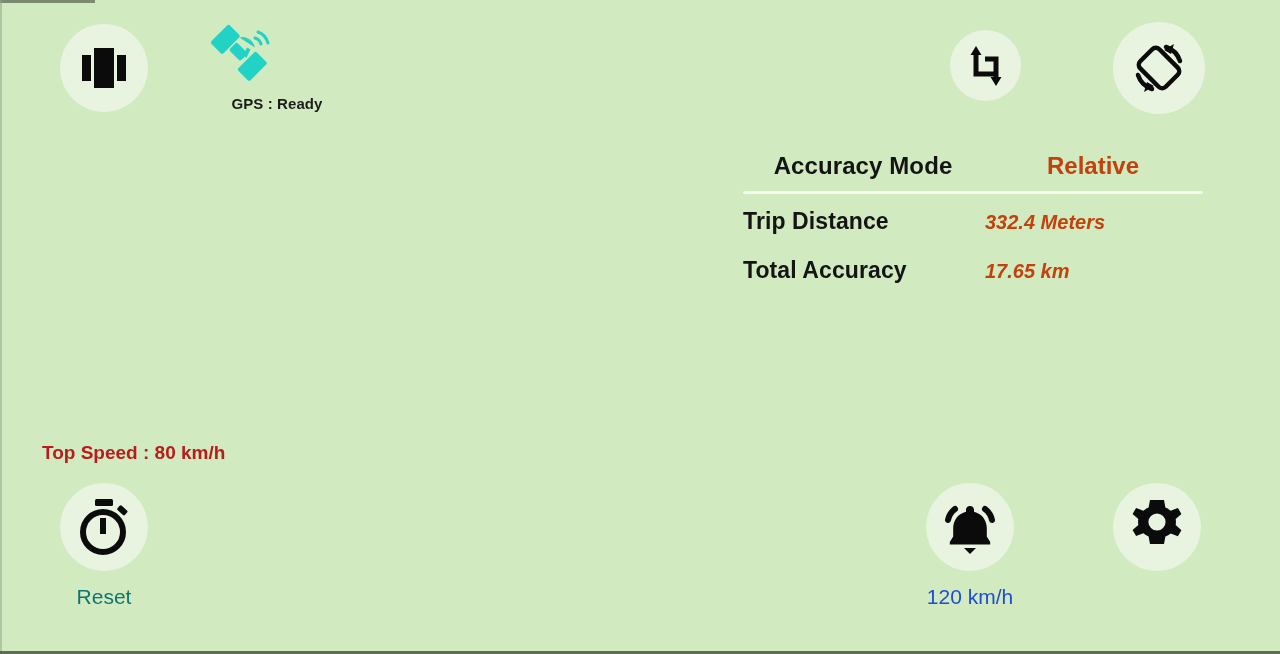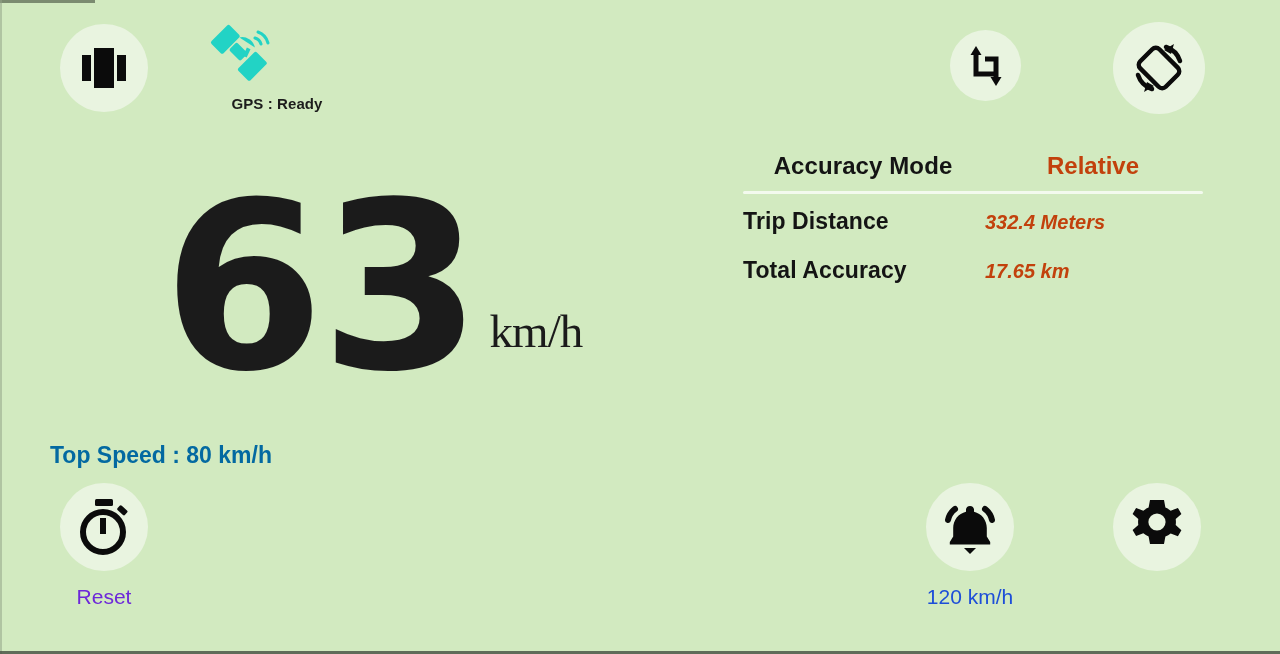--- a/index.html
+++ b/index.html
@@ -147,36 +147,36 @@
     font-size: 47px;
     color: #1b1b1b;
     margin-left: 12px;
     margin-bottom: 32px;
     letter-spacing: -1px;
   }
 
   
   #top-speed-label {
     position: absolute;
-    left: 50px; top: 442px;
-    font-size: 23px;
-    font-weight: 700;
-    color: #0369a1;
+    left: 42px; top: 442px;
+    font-size: 19px;
+    font-weight: 700;
+    color: #b91c1c;
   }
   #reset-button {
     left: 60px; top: 483px;
     width: 88px; height: 88px;
   }
   #reset-label {
     position: absolute;
     left: 38px; top: 585px;
     width: 132px;
     text-align: center;
     font-size: 21px;
-    color: #6d28d9;
+    color: #0f766e;
   }
 
   
   #alarm-button {
     left: 926px; top: 483px;
     width: 88px; height: 88px;
   }
   #alarm-label {
     position: absolute;
     left: 904px; top: 585px;
@@ -257,24 +257,20 @@
       <svg width="54" height="54" viewBox="0 0 54 54" aria-hidden="true">
         <rect x="13.5" y="9" width="27" height="36" rx="5" transform="rotate(-45 27 27)" fill="none" stroke="#0b0b0b" stroke-width="4.5"></rect>
         <path d="M34 6 a22 22 0 0 1 14 14" fill="none" stroke="#0b0b0b" stroke-width="4.5" stroke-linecap="round"></path>
         <path d="M32 9 L42 3 L39 13 Z" fill="#0b0b0b"></path>
         <path d="M20 48 a22 22 0 0 1 -14 -14" fill="none" stroke="#0b0b0b" stroke-width="4.5" stroke-linecap="round"></path>
         <path d="M22 45 L12 51 L15 41 Z" fill="#0b0b0b"></path>
       </svg>
     </span>
   </div>
 
-  <div id="speed-readout">
-    <span id="speed-value">63</span>
-    <span id="speed-unit">km/h</span>
-  </div>
 
   <div id="info-panel">
     <div class="info-row" id="accuracy-row">
       <span class="info-key">Accuracy Mode</span>
       <span class="info-val">Relative</span>
     </div>
     <div id="info-divider"></div>
     <div class="info-row metric-row" id="trip-row">
       <span class="info-key">Trip Distance</span>
       <span class="info-val">332.4 Meters</span>

